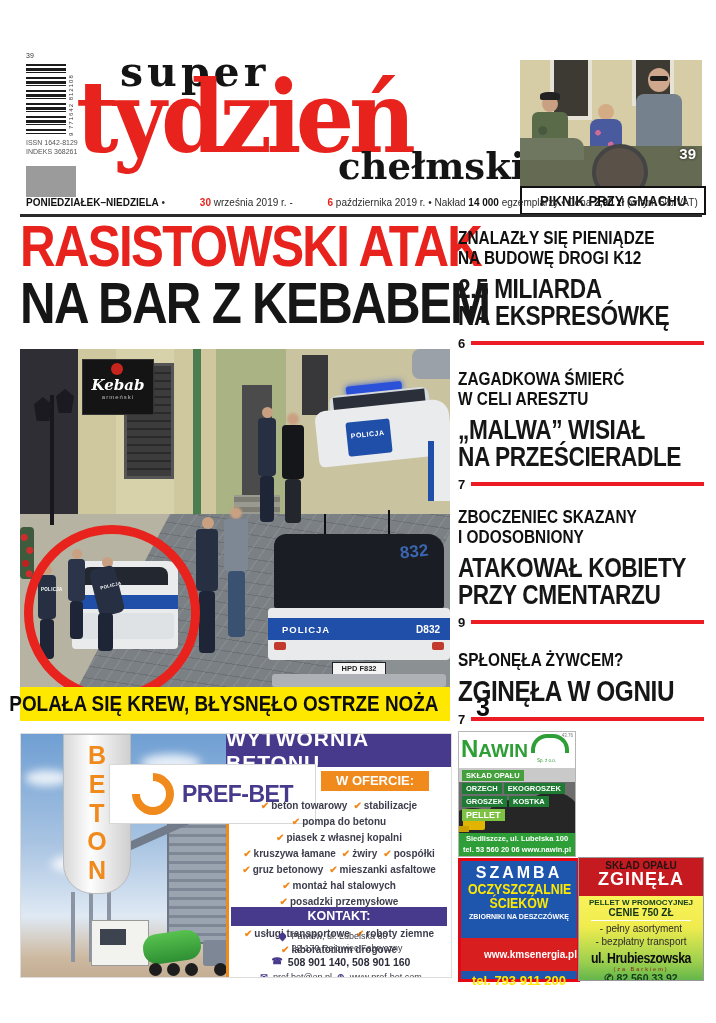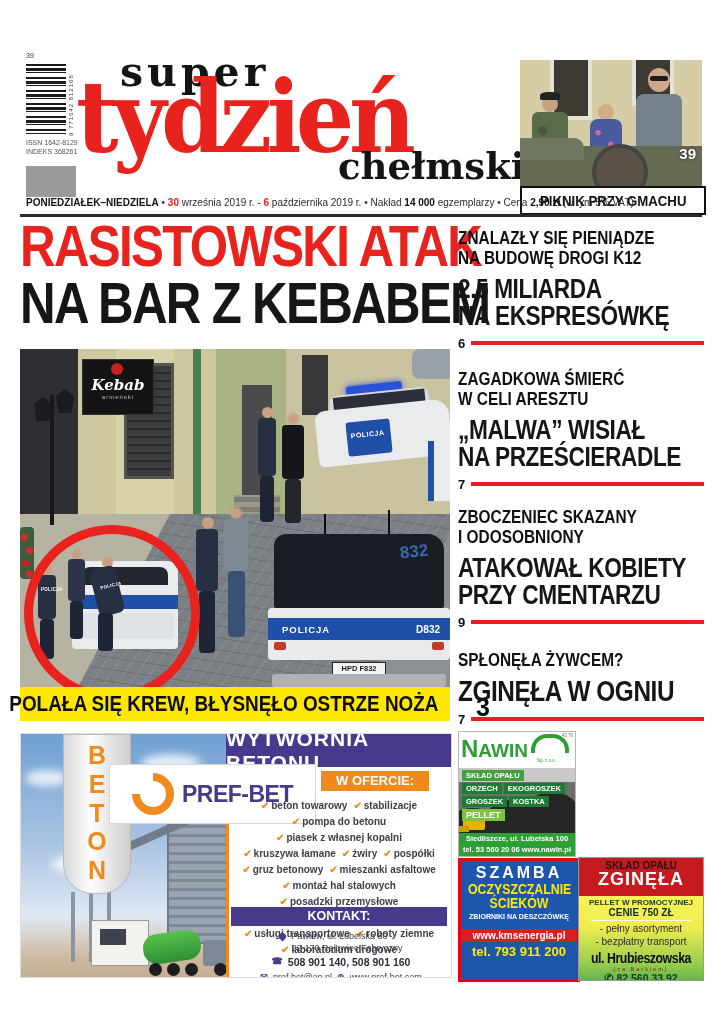--- a/index.html
+++ b/index.html
@@ -20,21 +20,21 @@
     font-weight:bold;text-align:center;line-height:1.05;padding-top:3px;}
   .nrbox .n1{font-size:10px;margin-top:42px;} .nrbox .n2{font-size:10px;}
   .logo-super{left:120px;top:48px;font-family:"DejaVu Serif",serif;font-weight:bold;
     font-size:41px;letter-spacing:4px;color:#141414;}
   .logo-tydzien{left:76px;top:58px;font-family:"DejaVu Serif",serif;font-weight:bold;
     font-size:100px;letter-spacing:-6px;color:#e8231d;transform:scaleX(.92);transform-origin:0 0;white-space:nowrap;}
   .logo-chelmski{left:338px;top:144px;font-family:"DejaVu Serif",serif;font-weight:bold;
     font-size:37px;letter-spacing:0px;color:#141414;}
   .dateline{left:26px;top:197px;width:680px;font-size:10px;color:#2c2c2c;white-space:nowrap;}
   .dateline b{color:#111;}
-  .dl-red{color:#e8231d;font-weight:bold;}
+  .dl-red{color:#e8231d;font-weight:bold;margin-left:32px;}
   .dl-small{font-size:10px;}
   .mast-rule{left:20px;top:214px;width:682px;height:3px;background:#2a2a2a;}
 
   
   .piknik{left:520px;top:60px;width:182px;height:126px;background:#d6cda6;overflow:hidden;}
   .pk-win{position:absolute;background:#3d3a33;border:4px solid #e6e2d6;}
   .pk-vehicle{position:absolute;left:0;bottom:0;width:182px;height:40px;background:#656a52;}
   .pk-wheel{position:absolute;left:72px;bottom:-14px;width:48px;height:48px;border-radius:50%;background:#5a5248;border:4px solid #444;}
   .pk-turret{position:absolute;left:-6px;bottom:26px;width:70px;height:22px;background:#707761;border-radius:4px 10px 0 0;}
   .pk-person{position:absolute;}
@@ -143,21 +143,21 @@
   .bg1{background:#44a03c;} .bg2{background:#1f7a34;} .bg3{background:#7dc242;font-size:9px;}
   .nw-foot{position:absolute;left:0;bottom:0;width:116px;height:22px;background:#2e9e36;color:#fff;
      font-weight:bold;font-size:7.5px;text-align:center;line-height:1.4;padding-top:1px;}
 
   
   .szamba{left:458px;top:858px;width:116px;height:118px;background:#1e56ae;border:3px solid #e30613;
      text-align:center;color:#fff;font-weight:bold;}
   .sz1{font-size:16px;letter-spacing:3px;margin-top:3px;}
   .sz2{font-size:14px;color:#ffe800;line-height:1.0;}
   .sz4{font-size:8px;margin-top:2px;}
-  .szweb{background:#d81e1e;font-size:10px;margin-top:8px;padding:1px 0;}
+  .szweb{background:#d81e1e;font-size:10px;margin-top:17px;padding:11px 0;text-align:right;}
   .sztel{font-size:13px;color:#ffe800;margin-top:2px;}
 
   
   .szumilo{left:578px;top:857px;width:124px;height:122px;border:1px solid #999;overflow:hidden;text-align:center;}
   .su-top{background:#c51a1f;height:36px;padding-top:2px;}
   .su-k{font-size:10px;font-weight:bold;color:#231313;}
   .su-b{font-size:18px;font-weight:bold;color:#fff;letter-spacing:1px;line-height:.9;}
   .su-body{background:linear-gradient(180deg,#f9f25a 0%,#f0ec4e 35%,#9ccf4e 75%,#57b04a 100%);height:86px;padding-top:2px;}
   .su-p1{font-size:8px;font-weight:bold;color:#15421c;}
   .su-p2{font-size:10px;font-weight:bold;color:#113318;}

